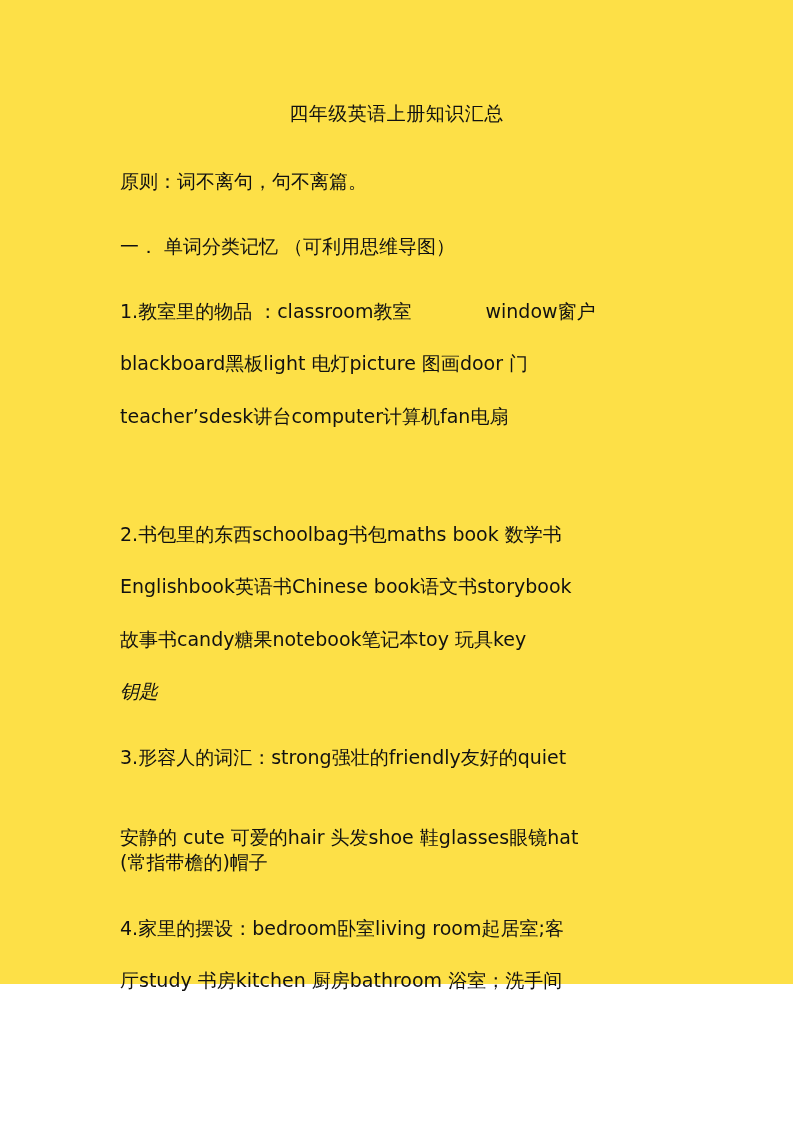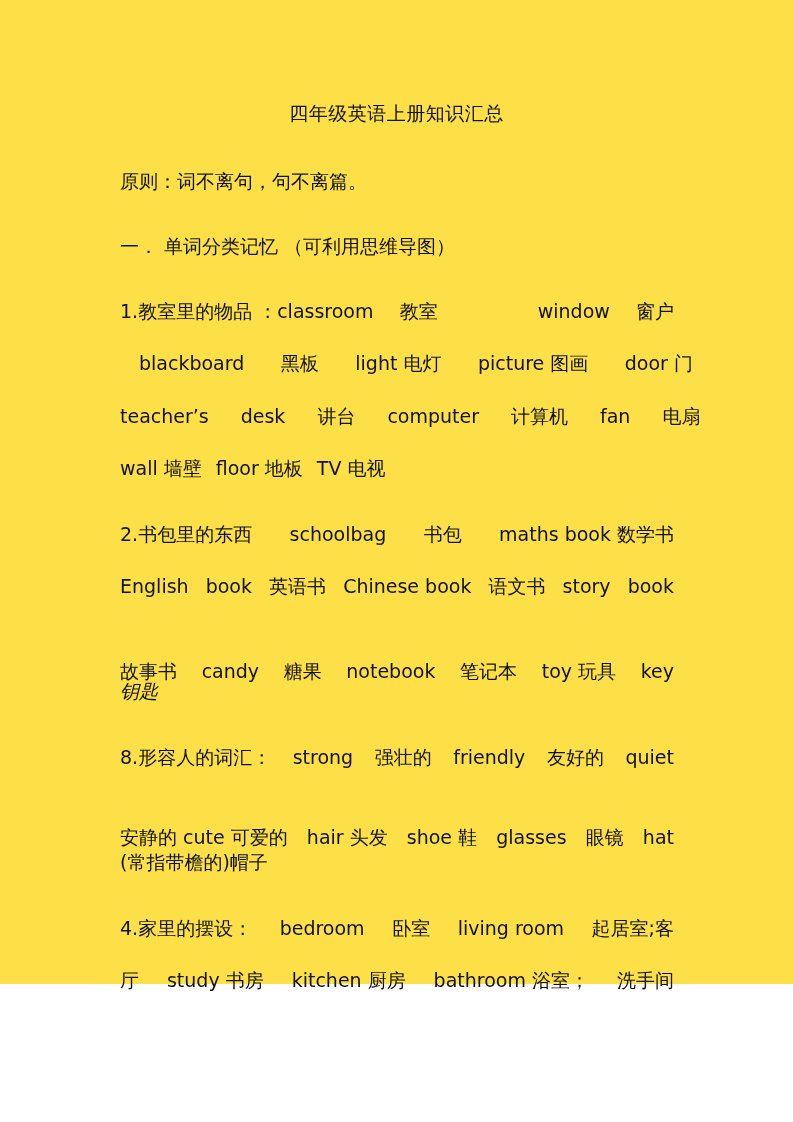--- a/index.html
+++ b/index.html
@@ -32,21 +32,21 @@
       letter-spacing: 0.5px;
     }
     .line {
       position: absolute;
       left: 120px;
       width: 554px;
       font-size: 19px;
       line-height: 26px;
       white-space: nowrap;
       display: flex;
-      justify-content: space-between;
+      justify-content: flex-start;
       align-items: baseline;
     }
     .line.left {
       justify-content: flex-start;
     }
     .line.left .seg {
       margin-right: 14px;
     }
     .seg {
       display: inline-block;
@@ -66,72 +66,67 @@
   <div class="line left" style="top:168px;">
     <span class="seg">原则：词不离句，句不离篇。</span>
   </div>
 
   <div class="line" style="top:298px;">
     <span class="seg">1.教室里的物品 ：classroom</span>
     <span class="seg">教室</span>
     <span class="seg" style="margin-left:74px;">window</span>
     <span class="seg">窗户</span>
   </div>
-  <div class="line" style="top:350px;margin-left:19px;">
+  <div class="line" style="top:350px;">
     <span class="seg">blackboard</span>
     <span class="seg">黑板</span>
     <span class="seg">light 电灯</span>
     <span class="seg">picture 图画</span>
     <span class="seg">door 门</span>
   </div>
-  <div class="line" style="top:403px;gap:32px;">
+  <div class="line" style="top:403px;">
     <span class="seg">teacher’s</span>
     <span class="seg">desk</span>
     <span class="seg">讲台</span>
     <span class="seg">computer</span>
     <span class="seg">计算机</span>
     <span class="seg">fan</span>
     <span class="seg">电扇</span>
-  </div>
-  <div class="line left" style="top:455px;">
-    <span class="seg">wall 墙壁</span>
-    <span class="seg">floor 地板</span>
-    <span class="seg">TV 电视</span>
   </div>
 
   <div class="line" style="top:521px;">
     <span class="seg">2.书包里的东西</span>
     <span class="seg">schoolbag</span>
     <span class="seg">书包</span>
     <span class="seg">maths book 数学书</span>
   </div>
   <div class="line" style="top:573px;">
     <span class="seg">English</span>
     <span class="seg">book</span>
     <span class="seg">英语书</span>
     <span class="seg">Chinese book</span>
     <span class="seg">语文书</span>
     <span class="seg">story</span>
     <span class="seg">book</span>
   </div>
-  <div class="line" style="top:626px;margin-top:32px;">
+  <div class="line" style="top:626px;">
     <span class="seg">故事书</span>
     <span class="seg">candy</span>
     <span class="seg">糖果</span>
     <span class="seg">notebook</span>
     <span class="seg">笔记本</span>
     <span class="seg">toy 玩具</span>
     <span class="seg">key</span>
   </div>
   <div class="line left" style="top:678px;font-style:italic;">
     <span class="seg">钥匙</span>
   </div>
 
   <div class="line" style="top:744px;">
-    <span class="seg">8.形容人的词汇：</span>
+    <span class="seg">3.形容人的词汇：</span>
     <span class="seg">strong</span>
     <span class="seg">强壮的</span>
     <span class="seg">friendly</span>
     <span class="seg">友好的</span>
     <span class="seg">quiet</span>
   </div>
   <div class="line" style="top:796px;margin-top:28px;">
     <span class="seg">安静的 cute 可爱的</span>
     <span class="seg">hair 头发</span>
     <span class="seg">shoe 鞋</span>

